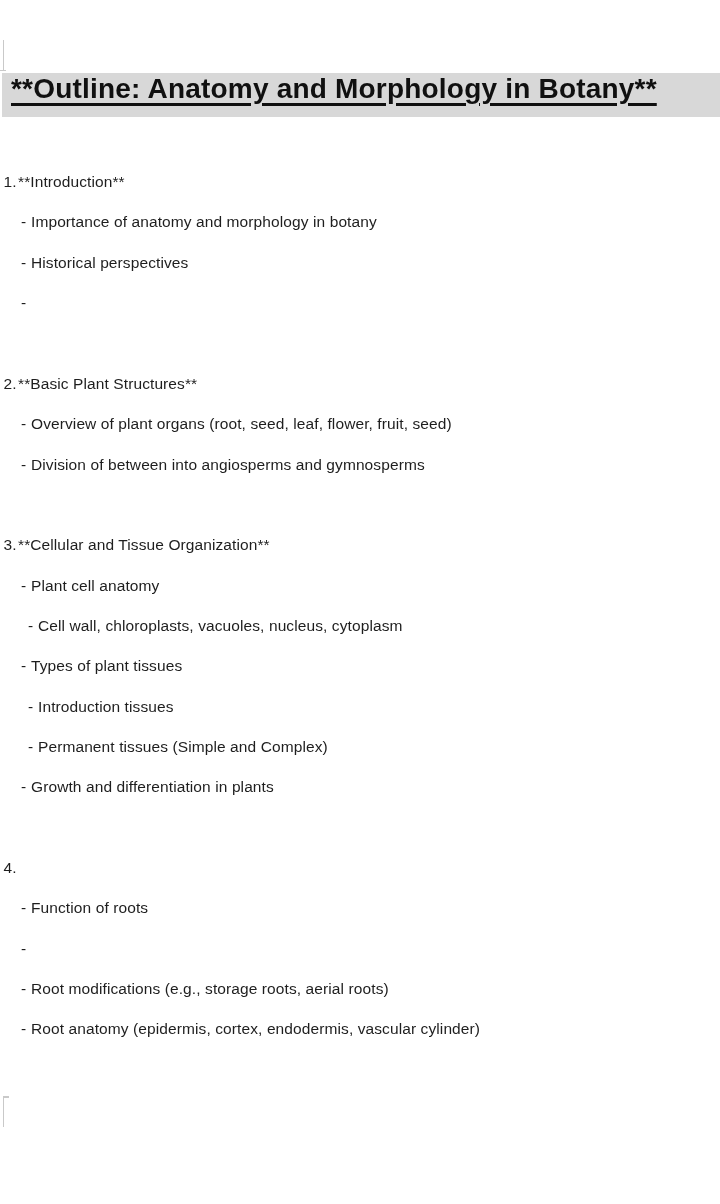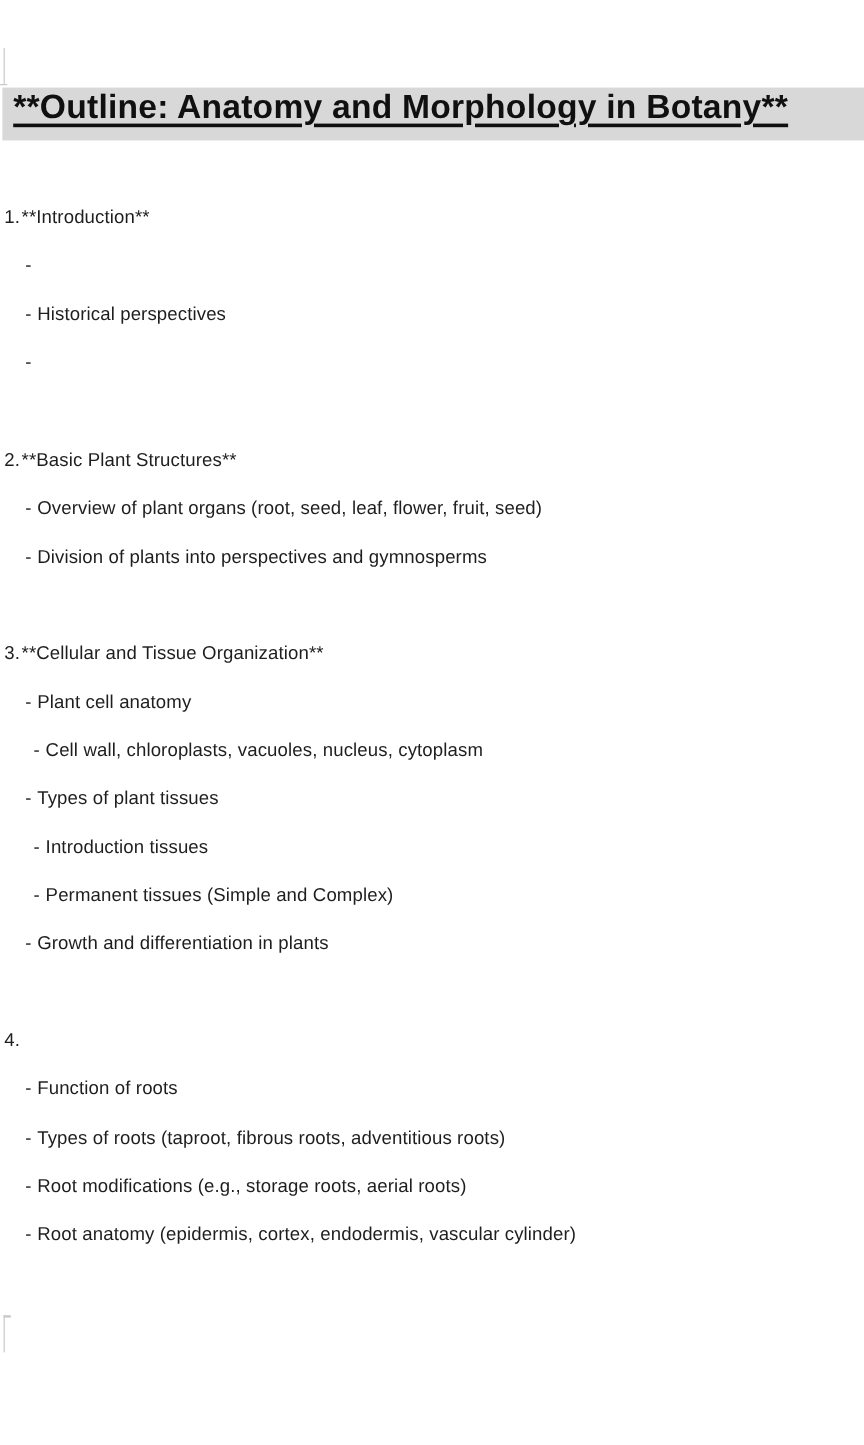--- a/index.html
+++ b/index.html
@@ -66,20 +66,21 @@
 
   <div id="outline">
 
     <div class="section">
       <div class="line sec">
         <span class="num">1.</span>
           <span class="txt">**Introduction**</span>
       </div>
       <div class="line l1">
         <span class="dash">-</span>
+          <span class="txt">Importance of anatomy and morphology in botany</span>
       </div>
       <div class="line l1">
         <span class="dash">-</span>
           <span class="txt">Historical perspectives</span>
       </div>
       <div class="line l1">
         <span class="dash">-</span>
       </div>
     </div>
 
@@ -87,21 +88,21 @@
       <div class="line sec">
         <span class="num">2.</span>
           <span class="txt">**Basic Plant Structures**</span>
       </div>
       <div class="line l1">
         <span class="dash">-</span>
           <span class="txt">Overview of plant organs (root, seed, leaf, flower, fruit, seed)</span>
       </div>
       <div class="line l1">
         <span class="dash">-</span>
-          <span class="txt">Division of plants into perspectives and gymnosperms</span>
+          <span class="txt">Division of between into angiosperms and gymnosperms</span>
       </div>
     </div>
 
     <div class="section">
       <div class="line sec">
         <span class="num">3.</span>
           <span class="txt">**Cellular and Tissue Organization**</span>
       </div>
       <div class="line l1">
         <span class="dash">-</span>
@@ -132,21 +133,20 @@
     <div class="section">
       <div class="line sec">
         <span class="num">4.</span>
       </div>
       <div class="line l1">
         <span class="dash">-</span>
           <span class="txt">Function of roots</span>
       </div>
       <div class="line l1">
         <span class="dash">-</span>
-          <span class="txt">Types of roots (taproot, fibrous roots, adventitious roots)</span>
       </div>
       <div class="line l1">
         <span class="dash">-</span>
           <span class="txt">Root modifications (e.g., storage roots, aerial roots)</span>
       </div>
       <div class="line l1">
         <span class="dash">-</span>
           <span class="txt">Root anatomy (epidermis, cortex, endodermis, vascular cylinder)</span>
       </div>
     </div>

